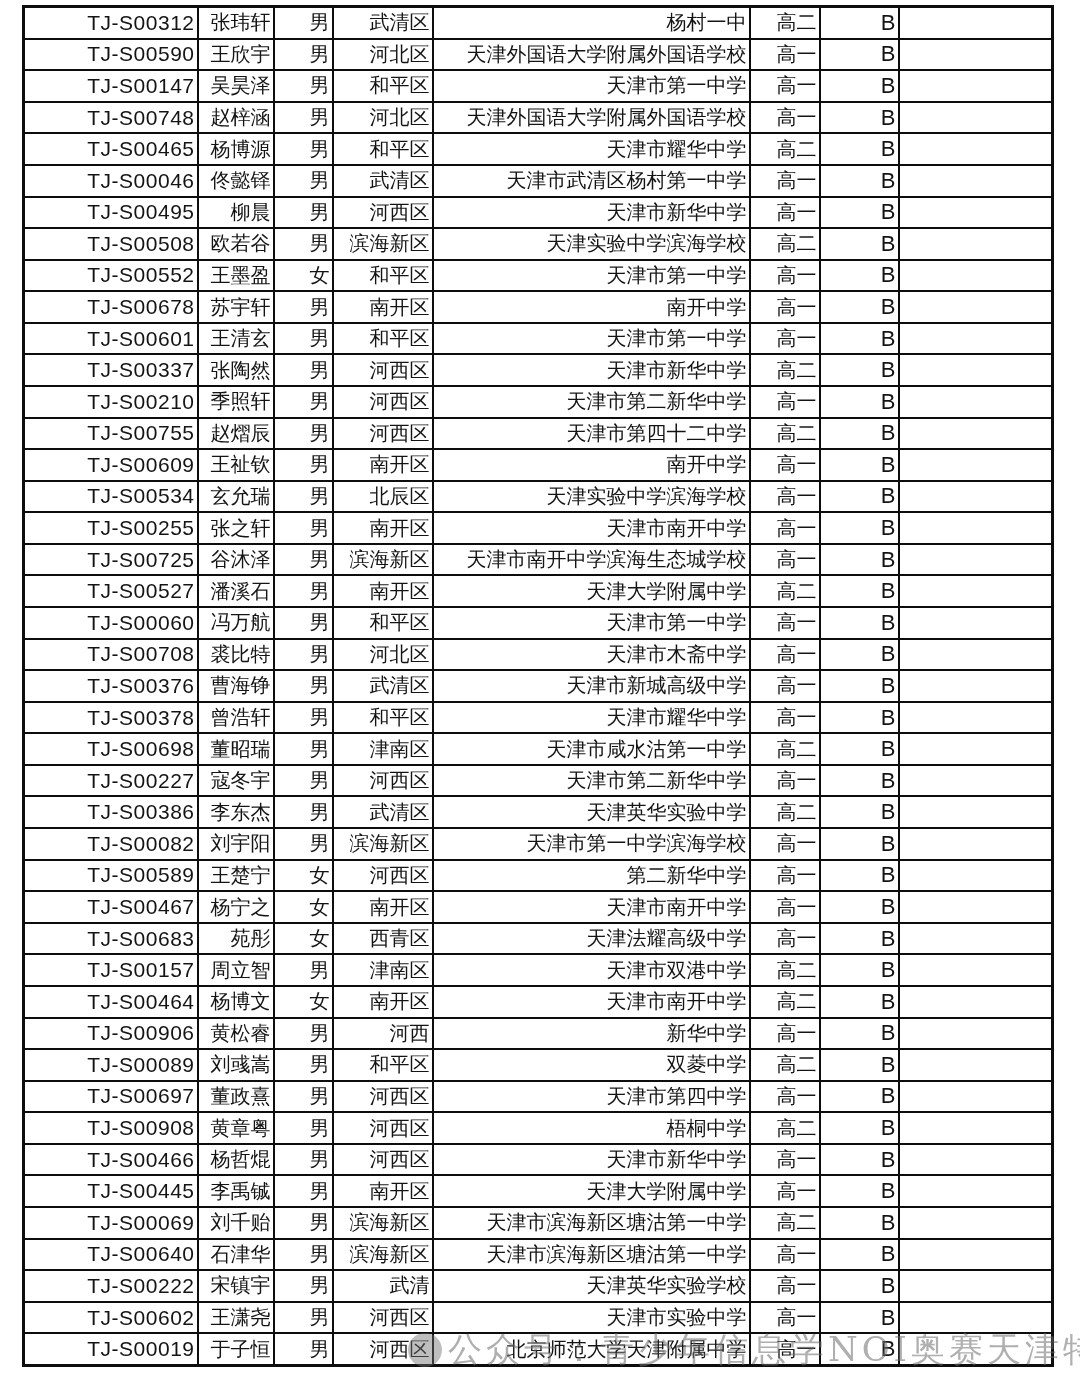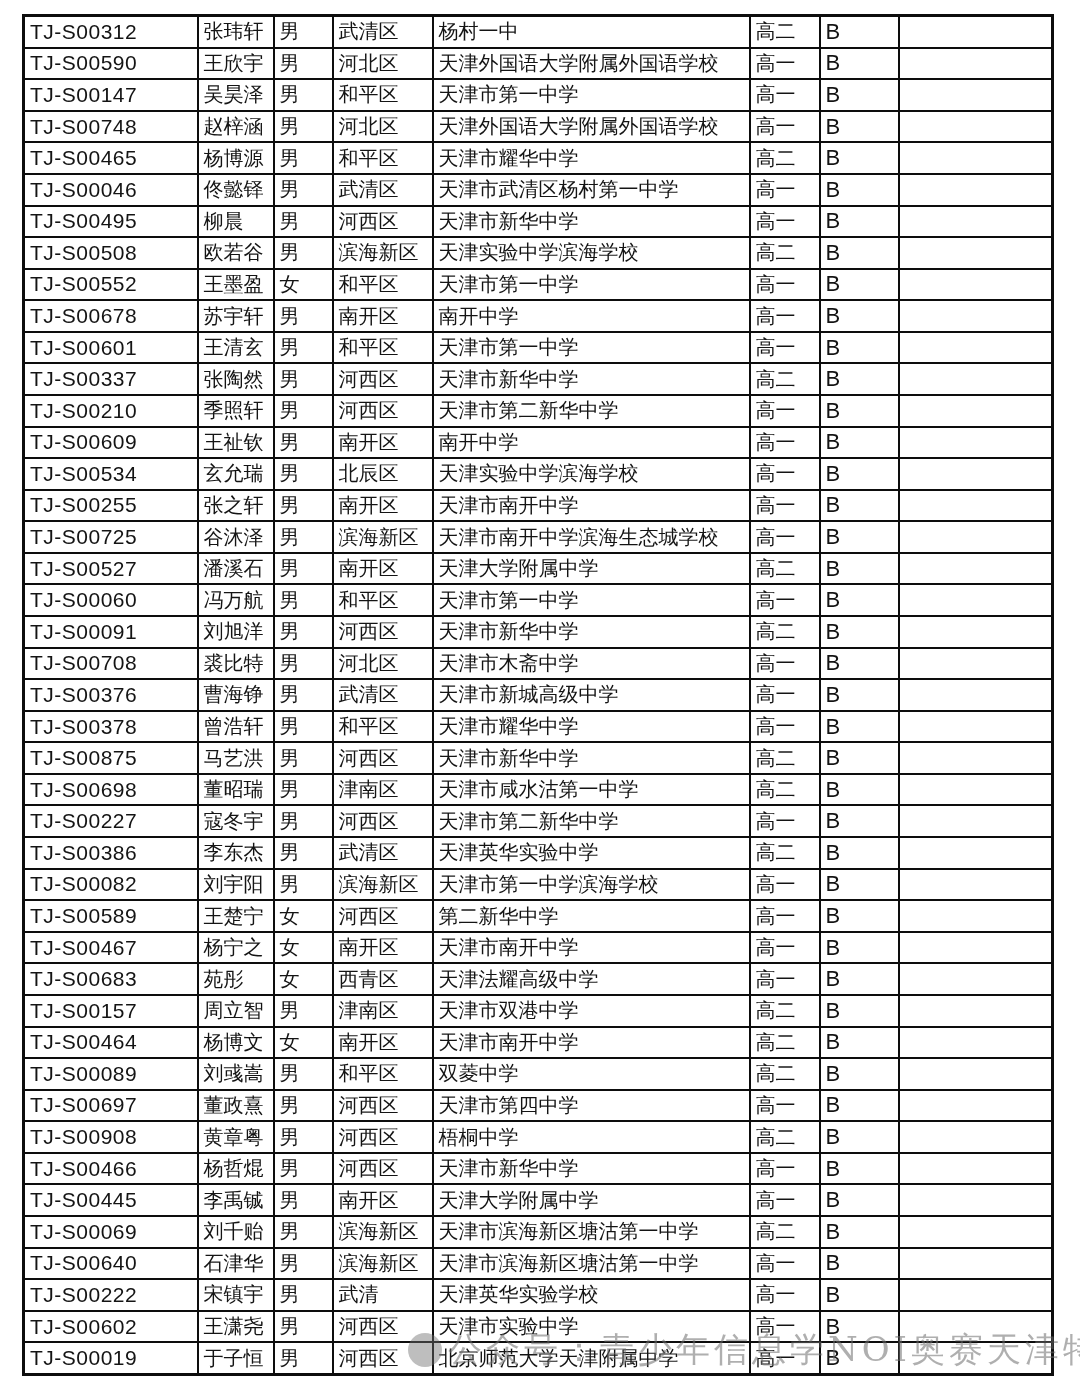--- a/index.html
+++ b/index.html
@@ -5,22 +5,22 @@
   html, body {
     margin: 0; padding: 0;
     width: 1080px; height: 1385px;
     background: #ffffff;
     font-family: "Liberation Sans", sans-serif;
     position: relative;
     overflow: hidden;
   }
   .table-wrap {
     position: absolute;
-    left: 22px; top: 14px;
-    width: 877px; height: 1362px;
+    left: 22px; top: 5px;
+    width: 877px; height: 1362px; text-align: right;
   }
   table.roster {
     width: 100%; height: 100%;
     border-collapse: collapse;
     table-layout: fixed;
     border: 3px solid #0d0d0d;
   }
   table.roster td {
     border: 2px solid #0d0d0d;
     padding: 0 2px 0 5px;
@@ -226,20 +226,30 @@
           <td class="col-id">TJ-S00210</td>
           <td class="col-name">季照轩</td>
           <td class="col-gender">男</td>
           <td class="col-district">河西区</td>
           <td class="col-school">天津市第二新华中学</td>
           <td class="col-grade">高一</td>
           <td class="col-level">B</td>
           <td class="col-note"></td>
         </tr>
         <tr>
+          <td class="col-id">TJ-S00755</td>
+          <td class="col-name">赵熠辰</td>
+          <td class="col-gender">男</td>
+          <td class="col-district">河西区</td>
+          <td class="col-school">天津市第四十二中学</td>
+          <td class="col-grade">高二</td>
+          <td class="col-level">B</td>
+          <td class="col-note"></td>
+        </tr>
+        <tr>
           <td class="col-id">TJ-S00609</td>
           <td class="col-name">王祉钦</td>
           <td class="col-gender">男</td>
           <td class="col-district">南开区</td>
           <td class="col-school">南开中学</td>
           <td class="col-grade">高一</td>
           <td class="col-level">B</td>
           <td class="col-note"></td>
         </tr>
         <tr>
@@ -286,30 +296,20 @@
           <td class="col-id">TJ-S00060</td>
           <td class="col-name">冯万航</td>
           <td class="col-gender">男</td>
           <td class="col-district">和平区</td>
           <td class="col-school">天津市第一中学</td>
           <td class="col-grade">高一</td>
           <td class="col-level">B</td>
           <td class="col-note"></td>
         </tr>
         <tr>
-          <td class="col-id">TJ-S00091</td>
-          <td class="col-name">刘旭洋</td>
-          <td class="col-gender">男</td>
-          <td class="col-district">河西区</td>
-          <td class="col-school">天津市新华中学</td>
-          <td class="col-grade">高二</td>
-          <td class="col-level">B</td>
-          <td class="col-note"></td>
-        </tr>
-        <tr>
           <td class="col-id">TJ-S00708</td>
           <td class="col-name">裘比特</td>
           <td class="col-gender">男</td>
           <td class="col-district">河北区</td>
           <td class="col-school">天津市木斋中学</td>
           <td class="col-grade">高一</td>
           <td class="col-level">B</td>
           <td class="col-note"></td>
         </tr>
         <tr>
@@ -322,30 +322,20 @@
           <td class="col-level">B</td>
           <td class="col-note"></td>
         </tr>
         <tr>
           <td class="col-id">TJ-S00378</td>
           <td class="col-name">曾浩轩</td>
           <td class="col-gender">男</td>
           <td class="col-district">和平区</td>
           <td class="col-school">天津市耀华中学</td>
           <td class="col-grade">高一</td>
-          <td class="col-level">B</td>
-          <td class="col-note"></td>
-        </tr>
-        <tr>
-          <td class="col-id">TJ-S00875</td>
-          <td class="col-name">马艺洪</td>
-          <td class="col-gender">男</td>
-          <td class="col-district">河西区</td>
-          <td class="col-school">天津市新华中学</td>
-          <td class="col-grade">高二</td>
           <td class="col-level">B</td>
           <td class="col-note"></td>
         </tr>
         <tr>
           <td class="col-id">TJ-S00698</td>
           <td class="col-name">董昭瑞</td>
           <td class="col-gender">男</td>
           <td class="col-district">津南区</td>
           <td class="col-school">天津市咸水沽第一中学</td>
           <td class="col-grade">高二</td>
@@ -422,20 +412,30 @@
           <td class="col-level">B</td>
           <td class="col-note"></td>
         </tr>
         <tr>
           <td class="col-id">TJ-S00464</td>
           <td class="col-name">杨博文</td>
           <td class="col-gender">女</td>
           <td class="col-district">南开区</td>
           <td class="col-school">天津市南开中学</td>
           <td class="col-grade">高二</td>
+          <td class="col-level">B</td>
+          <td class="col-note"></td>
+        </tr>
+        <tr>
+          <td class="col-id">TJ-S00906</td>
+          <td class="col-name">黄松睿</td>
+          <td class="col-gender">男</td>
+          <td class="col-district">河西</td>
+          <td class="col-school">新华中学</td>
+          <td class="col-grade">高一</td>
           <td class="col-level">B</td>
           <td class="col-note"></td>
         </tr>
         <tr>
           <td class="col-id">TJ-S00089</td>
           <td class="col-name">刘彧嵩</td>
           <td class="col-gender">男</td>
           <td class="col-district">和平区</td>
           <td class="col-school">双菱中学</td>
           <td class="col-grade">高二</td>

